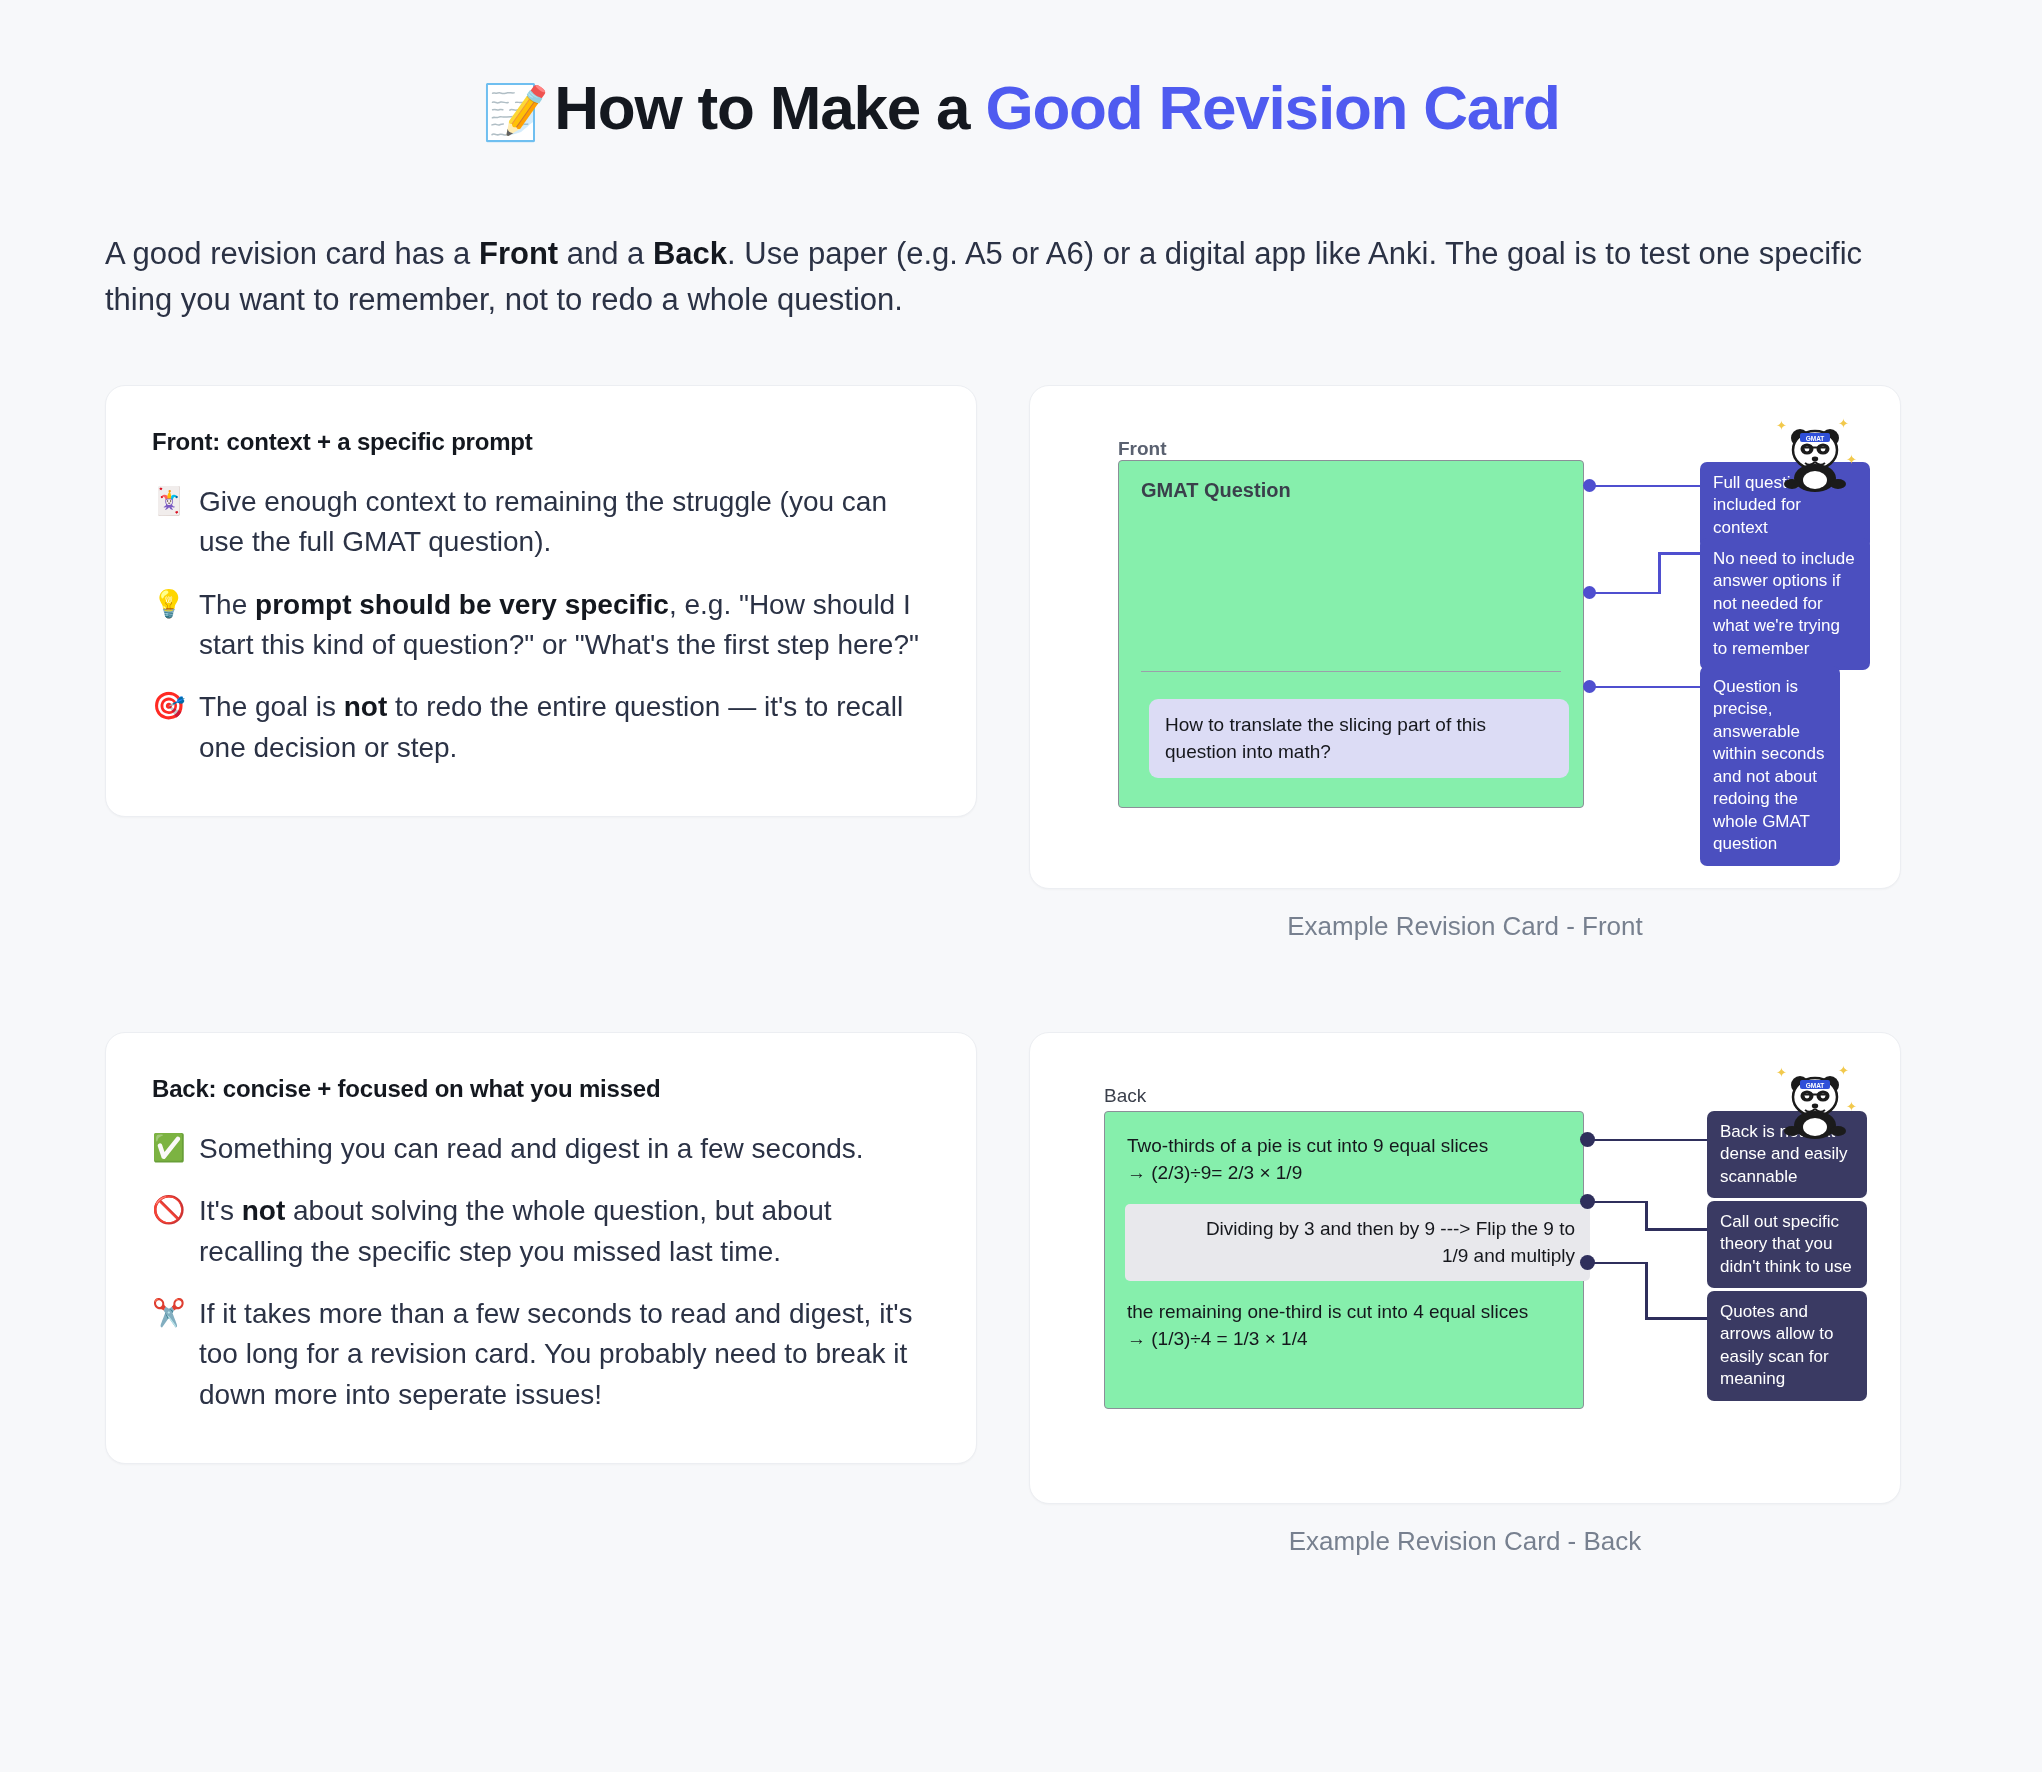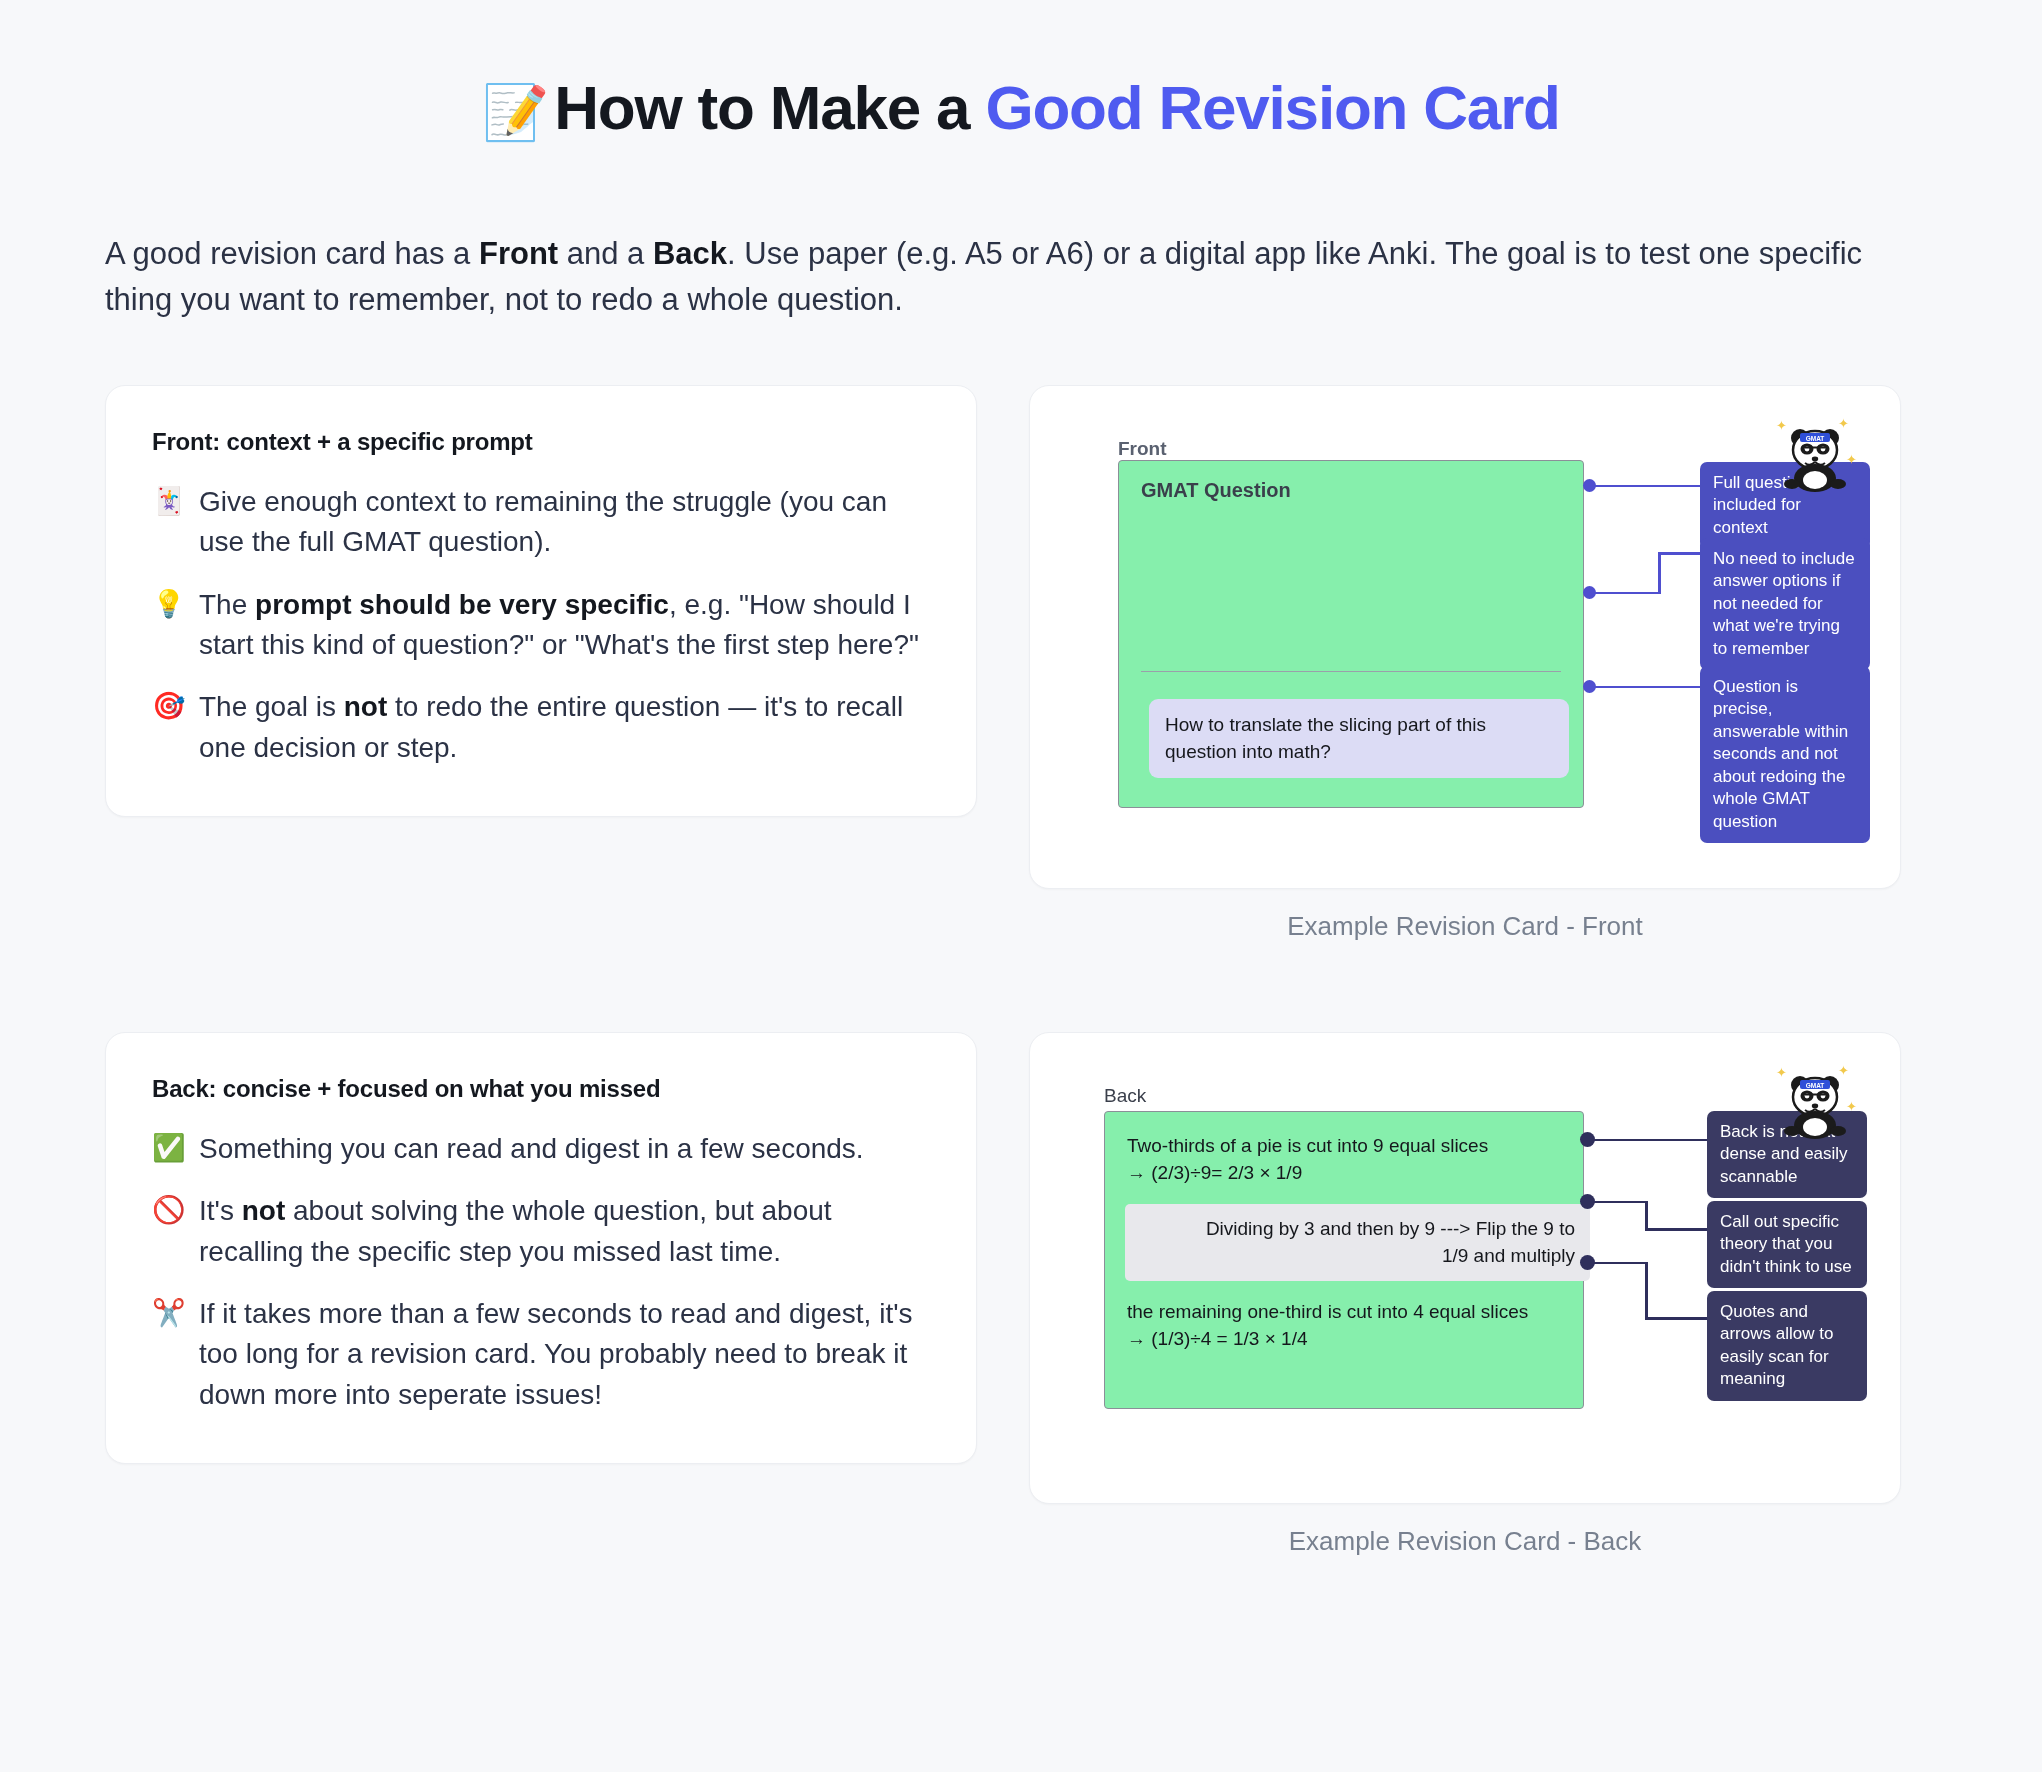--- a/index.html
+++ b/index.html
@@ -264,21 +264,21 @@
           <div class="dot" style="left:527px; top:174px;"></div>
           <div class="conn" style="left:534px; top:179.5px; width:70px; height:2.5px;"></div>
           <div class="conn" style="left:602px; top:140px; width:2.5px; height:42px;"></div>
           <div class="conn" style="left:602px; top:140px; width:42px; height:2.5px;"></div>
 
           <div class="dot" style="left:527px; top:268px;"></div>
           <div class="conn" style="left:534px; top:273.5px; width:110px; height:2.5px;"></div>
 
           <div class="callout blue" style="left:644px; top:50px; width:170px;">Full question is included for context</div>
           <div class="callout blue" style="left:644px; top:126px; width:170px;">No need to include answer options if not needed for what we're trying to remember</div>
-          <div class="callout blue" style="left:644px; top:254px; width:170px;">Question is precise, answerable within seconds and not about redoing the whole GMAT question</div>
+          <div class="callout blue" style="left:644px; top:254px; width:140px;">Question is precise, answerable within seconds and not about redoing the whole GMAT question</div>
 
           <div class="panda" style="left:716px; top:4px;">
             <span class="sparkle" style="left:4px; top:2px;">✦</span>
             <span class="sparkle" style="left:66px; top:0px;">✦</span>
             <span class="sparkle" style="left:74px; top:36px;">✦</span>
             <svg viewBox="0 0 86 86" width="86" height="86" aria-hidden="true">
               <ellipse cx="28" cy="22" rx="9" ry="9" fill="#1b1b1b"></ellipse>
               <ellipse cx="58" cy="22" rx="9" ry="9" fill="#1b1b1b"></ellipse>
               <ellipse cx="43" cy="34" rx="22" ry="19" fill="#ffffff" stroke="#1b1b1b" stroke-width="2.5"></ellipse>
               <rect x="28" y="17" width="30" height="9" rx="2" fill="#2f4fd8"></rect>

